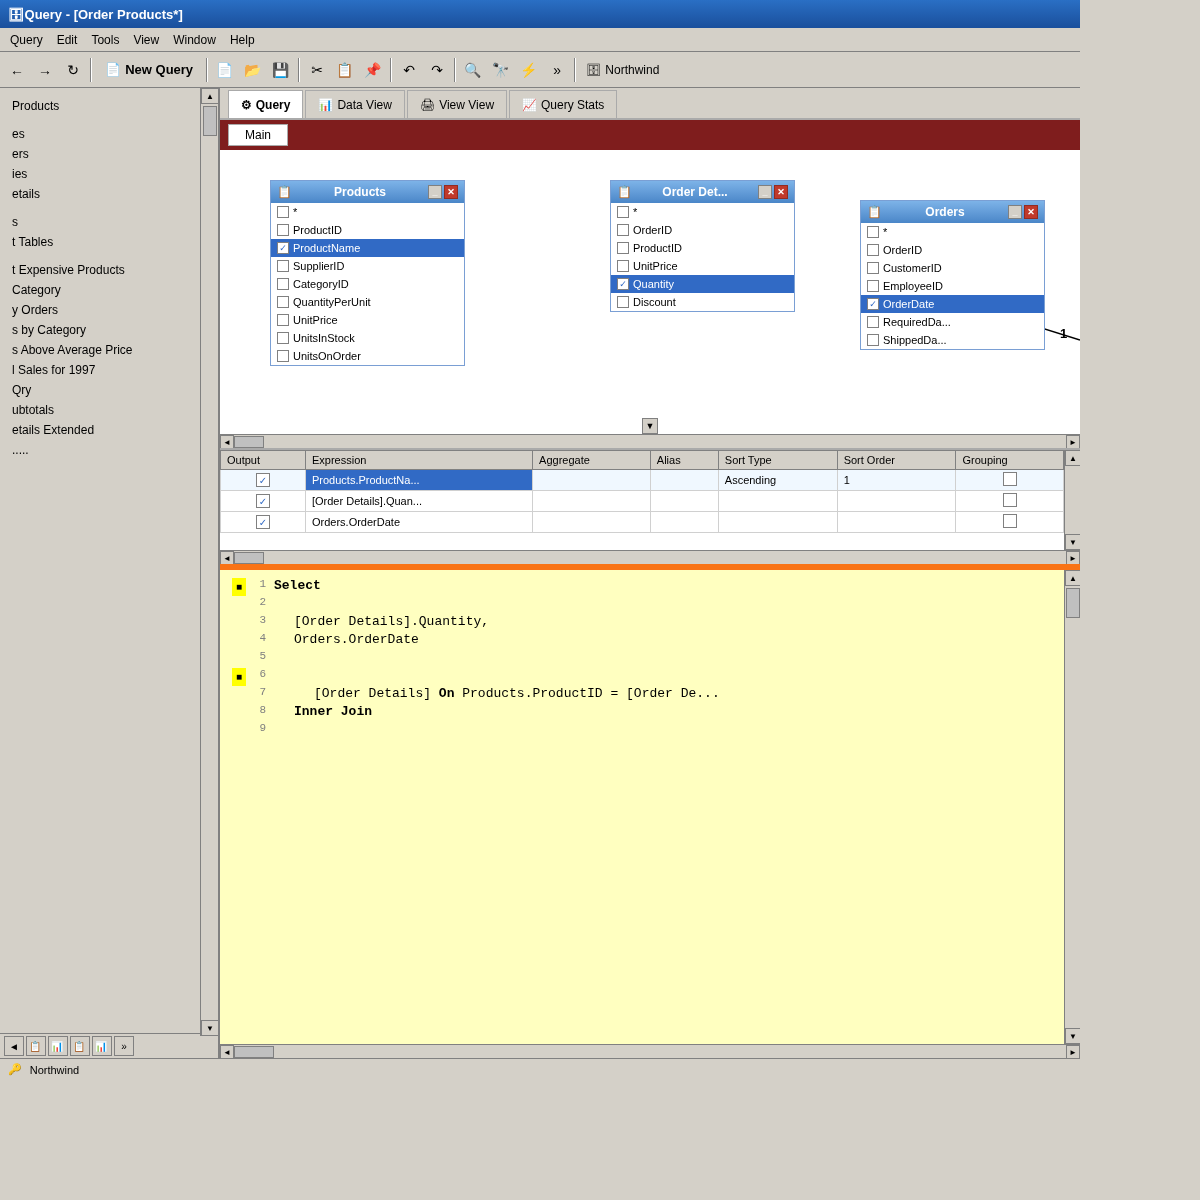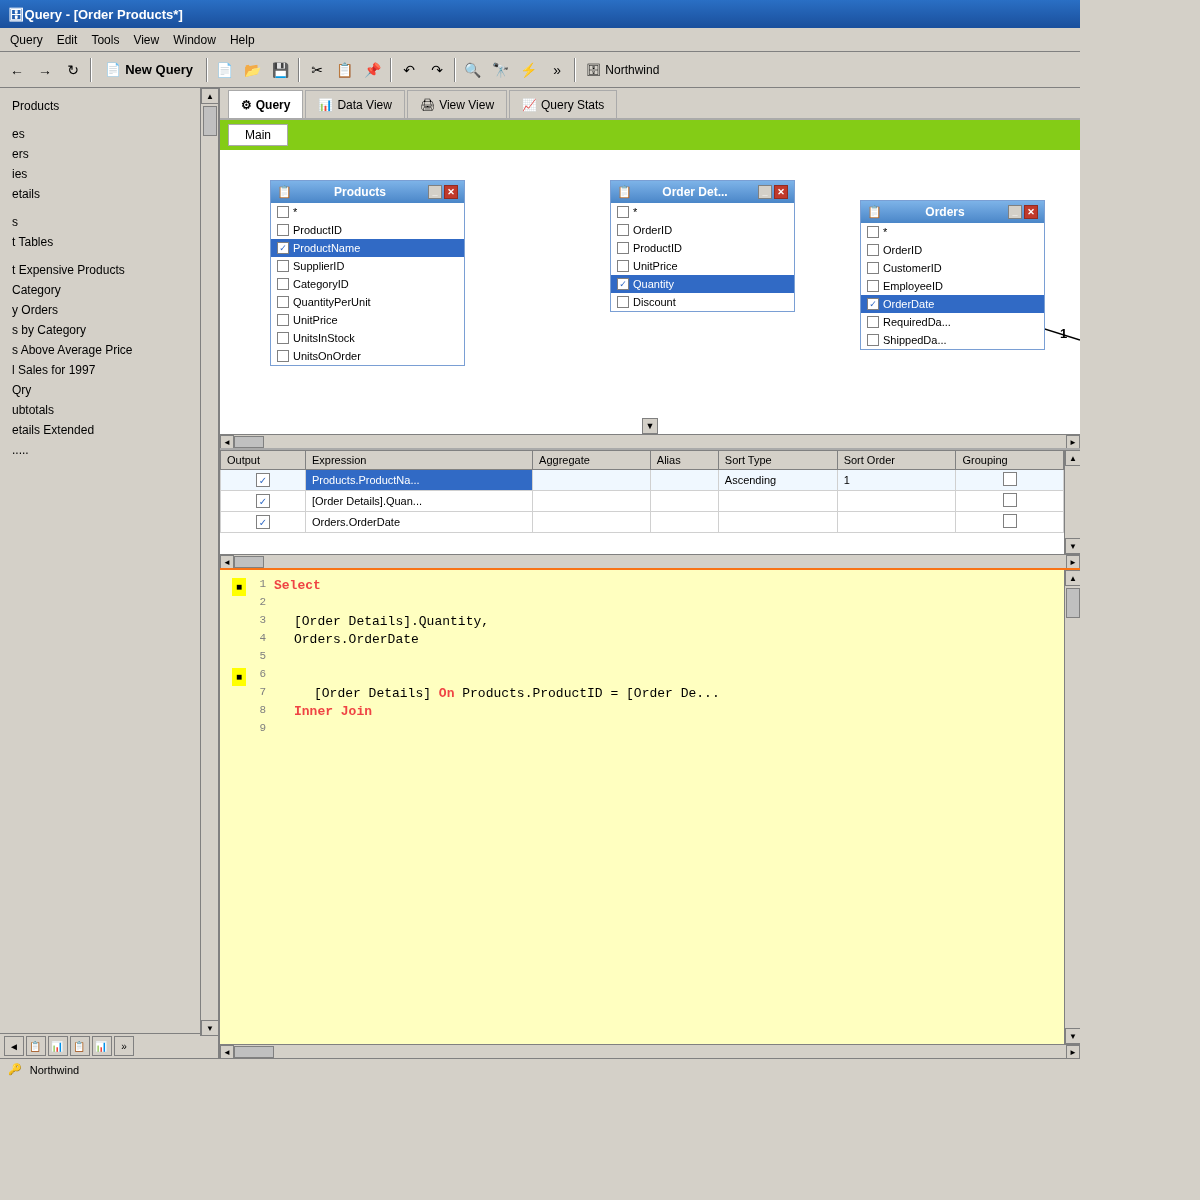--- a/index.html
+++ b/index.html
@@ -158,21 +158,21 @@
       margin-right: 2px;
     }
     .tab.active {
       background: white;
       font-weight: bold;
     }
 
     
     .sub-tab-bar {
       padding: 4px 8px;
-      background: #84cc16;
+      background: #7f1d1d;
     }
     .sub-tab {
       display: inline-block;
       padding: 3px 16px;
       border: 1px solid #aaa;
       background: #d4d0c8;
       cursor: pointer;
       font-size: 12px;
     }
     .sub-tab.active { background: white; }
@@ -233,21 +233,21 @@
       border: 1px solid #808080;
       background: white;
       display: flex; align-items: center; justify-content: center;
       font-size: 9px;
     }
     .table-checkbox.checked { background: white; color: #316ac5; }
 
     
     .grid-area {
       flex: 0 0 120px;
-      border-bottom: 2px solid #f97316;
+      border-bottom: 6px solid #f97316;
       overflow: hidden;
       position: relative;
     }
     .grid-table {
       width: 100%;
       border-collapse: collapse;
       font-size: 11px;
     }
     .grid-table th {
       background: #d4d0c8;
@@ -267,21 +267,21 @@
     
     .sql-area {
       flex: 1;
       background: #ffffc0;
       padding: 8px 12px;
       font-family: 'Courier New', monospace;
       font-size: 13px;
       overflow: hidden;
       position: relative;
     }
-    .sql-keyword { color: #ef4444; font-weight: bold; }
+    .sql-keyword { color: #000000; font-weight: bold; }
     .sql-text { color: #000000; }
 
     .sql-line {
       display: flex;
       align-items: flex-start;
     }
     .sql-line-num {
       width: 20px;
       color: #808080;
       font-size: 11px;

